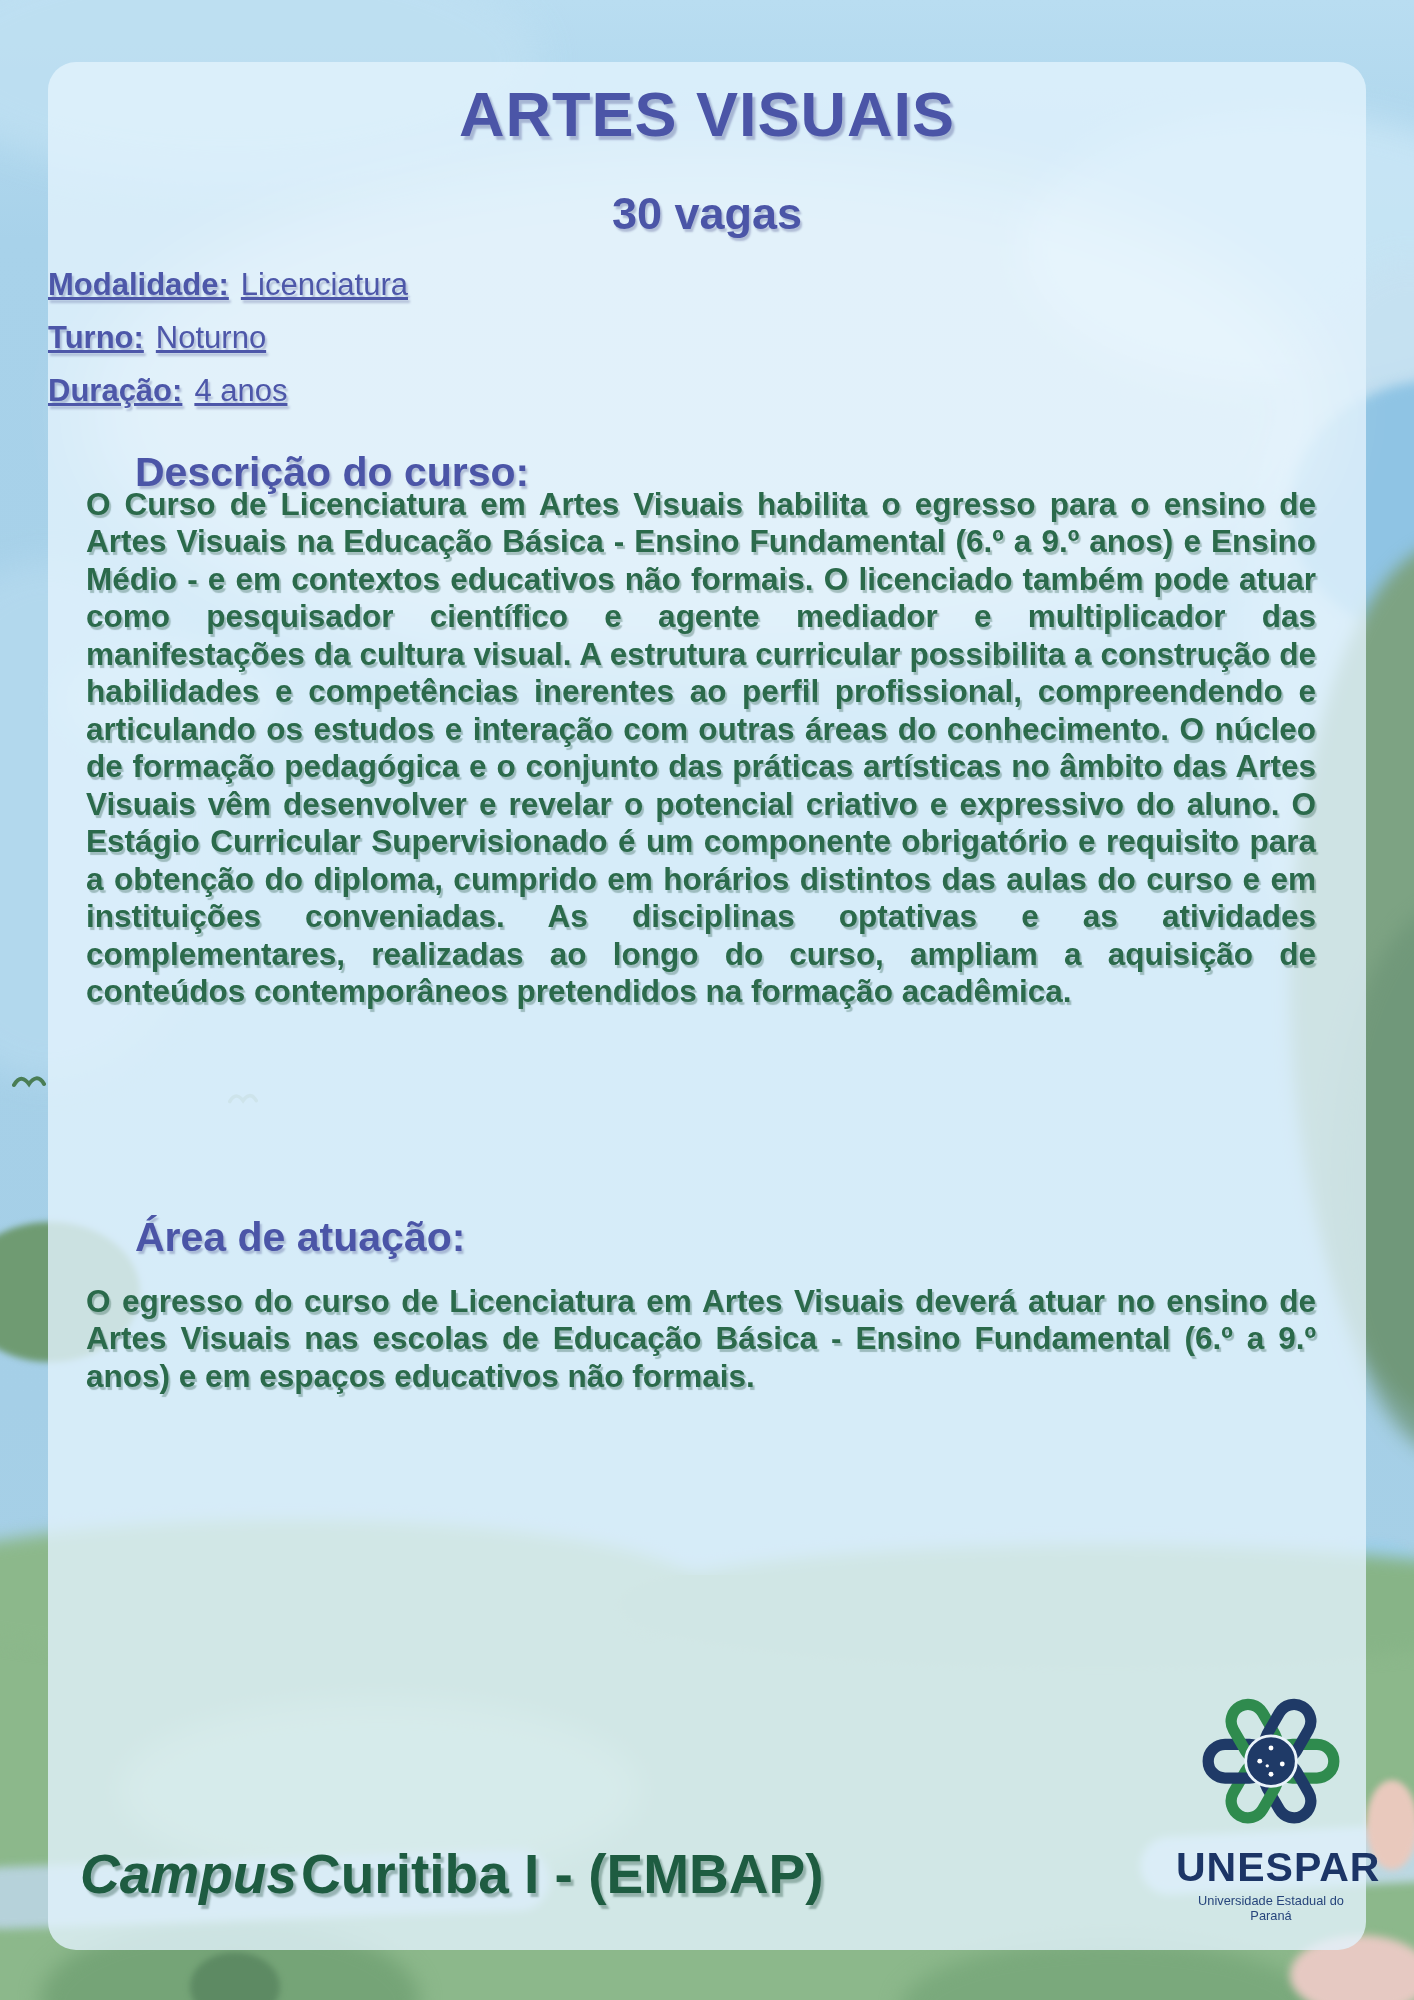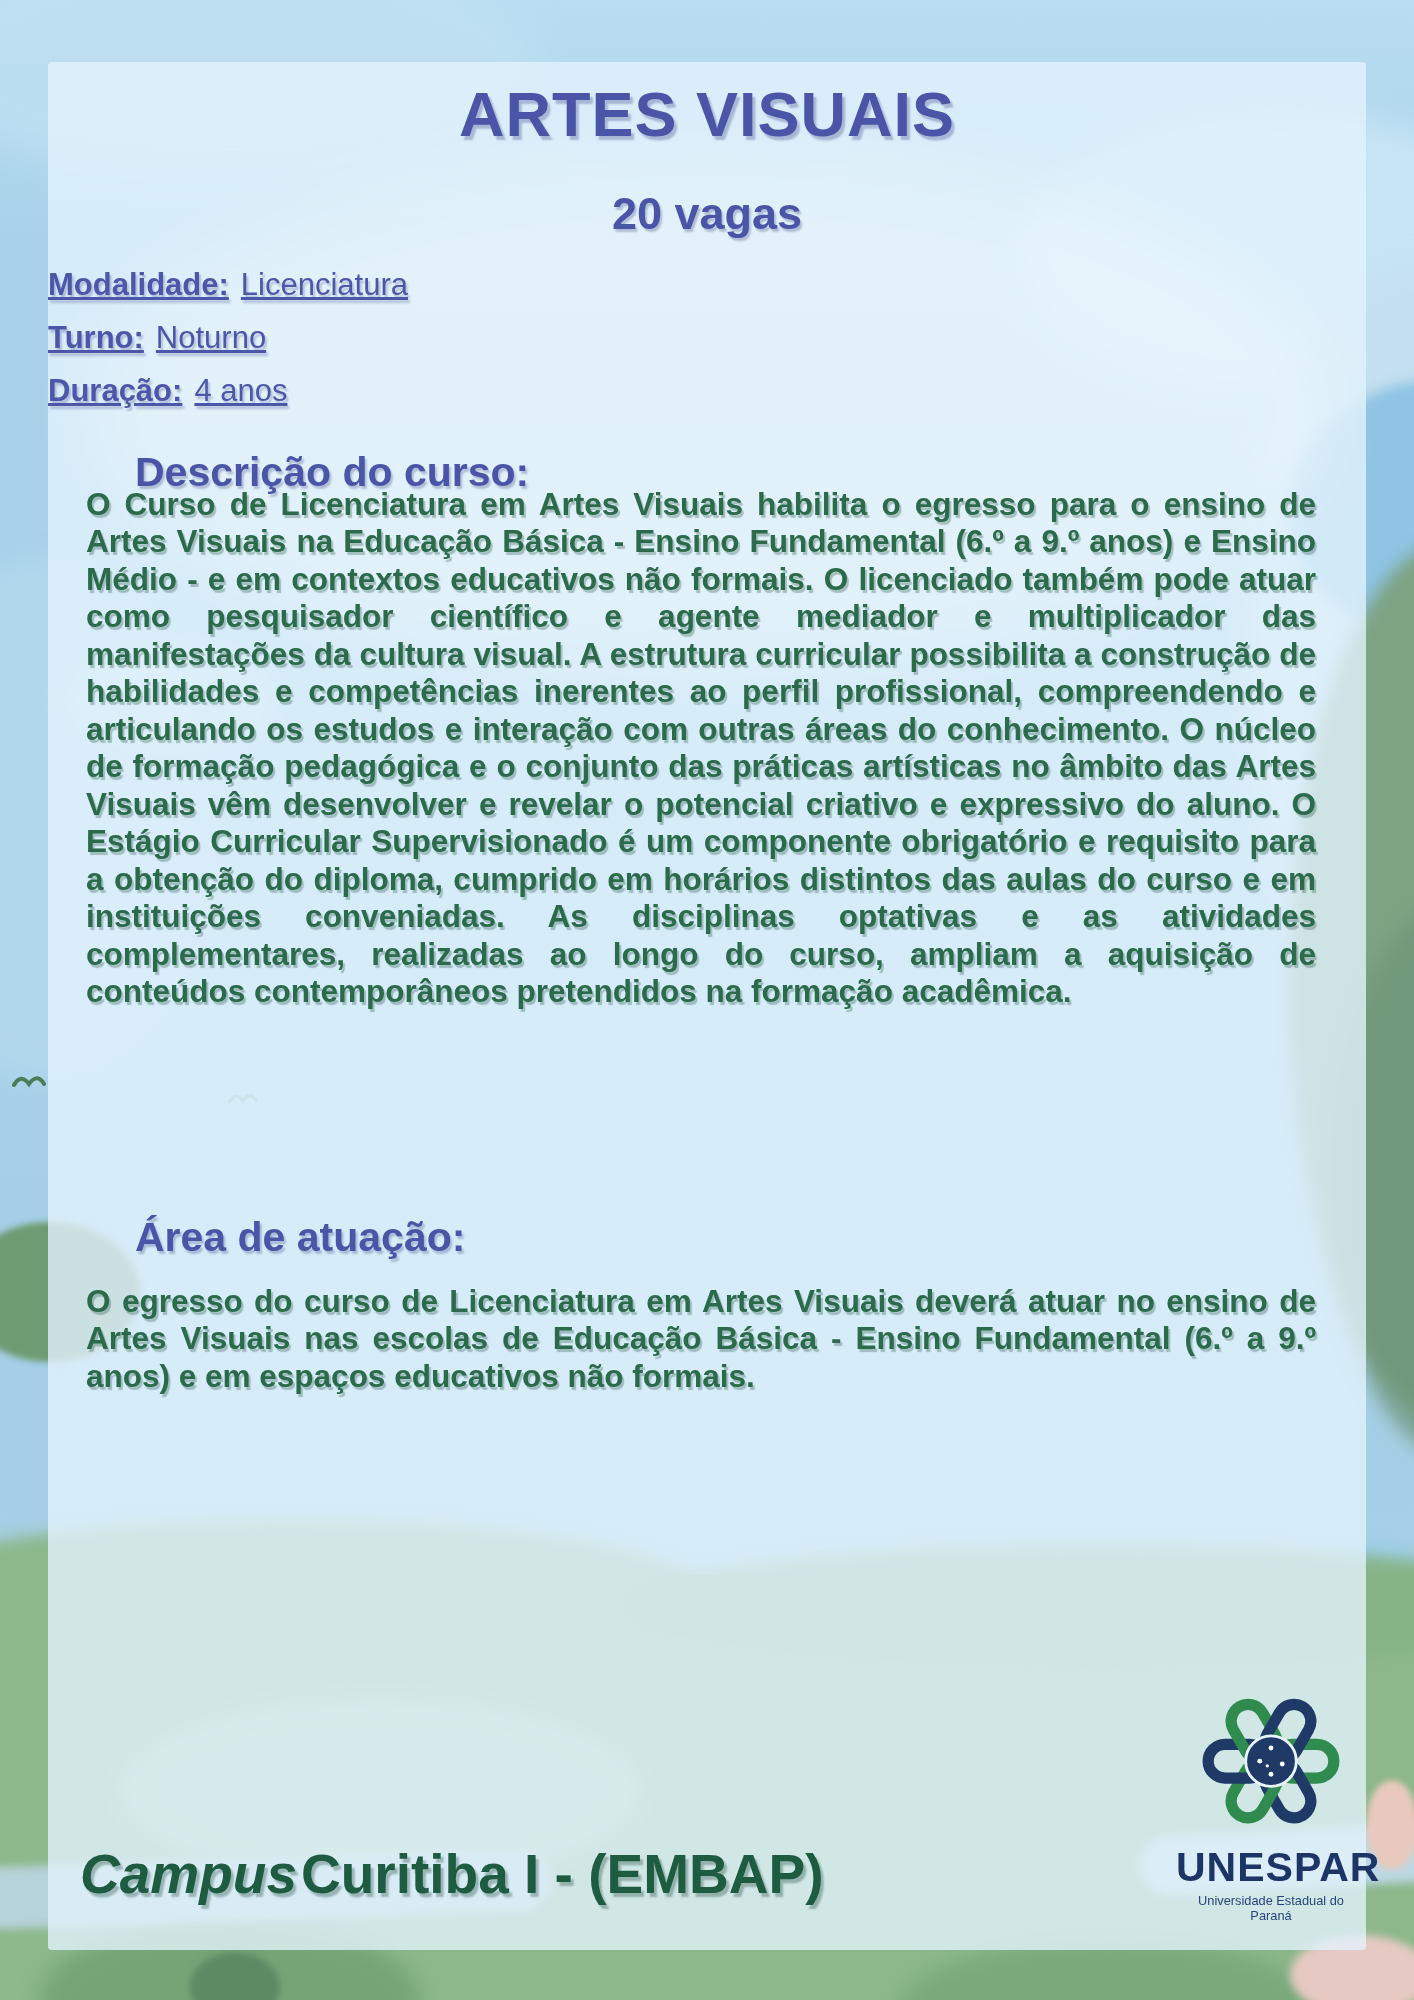--- a/index.html
+++ b/index.html
@@ -29,21 +29,21 @@
   .river1{position:absolute;left:-30px;top:1858px;width:580px;height:62px;background:#b6d2da;border-radius:40px;transform:rotate(-2deg);filter:blur(4px);}
   .river2{position:absolute;left:1140px;top:1830px;width:320px;height:58px;background:#bcd8e2;border-radius:40px;transform:rotate(-3deg);filter:blur(4px);}
   .pink1{left:1366px;top:1780px;width:52px;height:90px;background:#e9c9bd;filter:blur(3px);}
   .pink2{left:1290px;top:1935px;width:140px;height:80px;background:#e6c9c2;filter:blur(4px);}
   .bush1{left:-40px;top:1222px;width:180px;height:140px;background:#6f9b72;filter:blur(3px);}
   .bush2{left:190px;top:1952px;width:90px;height:70px;background:#5d8a63;filter:blur(3px);}
   .bird{position:absolute;}
 
   
   .panel{position:absolute;left:48px;top:62px;width:1318px;height:1888px;
-         background:rgba(226,243,252,0.80);border-radius:4px;}
+         background:rgba(226,243,252,0.80);border-radius:28px;}
   .panel-glow{position:absolute;left:40px;top:90px;width:1240px;height:520px;border-radius:50%;
               background:rgba(255,255,255,0.28);filter:blur(36px);}
   .title{position:absolute;left:0;top:16px;width:100%;text-align:center;
          font-size:63px;font-weight:bold;letter-spacing:1px;color:#4b55a7;
          text-shadow:3px 4px 2px rgba(58,66,130,0.32);}
   .vagas{position:absolute;left:0;top:126px;width:100%;text-align:center;
          font-size:45px;font-weight:bold;color:#4b55a7;
          text-shadow:2px 3px 2px rgba(58,66,130,0.3);}
   .info{position:absolute;left:0;top:196px;width:100%;
         font-size:31px;color:#4d57a9;text-shadow:2px 3px 2px rgba(58,66,130,0.28);text-decoration:underline;}
@@ -104,21 +104,21 @@
     </svg>
     <svg class="bird" style="left:228px;top:1090px;opacity:.45" width="30" height="16" viewBox="0 0 34 18">
       <path d="M2 13 C8 3,13 7,17 12 C21 6,27 3,32 12" fill="none" stroke="#4a7d55" stroke-width="4" stroke-linecap="round"></path>
     </svg>
   </div>
 
   <div class="panel">
     <div class="panel-glow"></div>
 
     <div class="title">ARTES VISUAIS</div>
-    <div class="vagas">20 vagas</div>
+    <div class="vagas">30 vagas</div>
 
     <div class="info">
       <div class="line">
         <span class="lab">Modalidade:</span><span class="val">Licenciatura</span>
       </div>
       <div class="line">
         <span class="lab">Turno:</span><span class="val">Noturno</span>
       </div>
       <div class="line">
         <span class="lab">Duração:</span><span class="val">4 anos</span>

